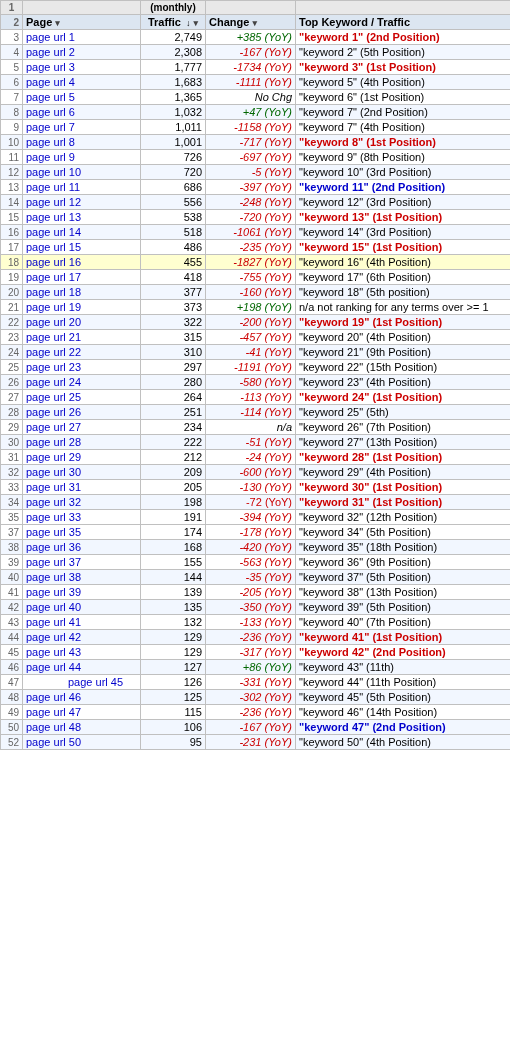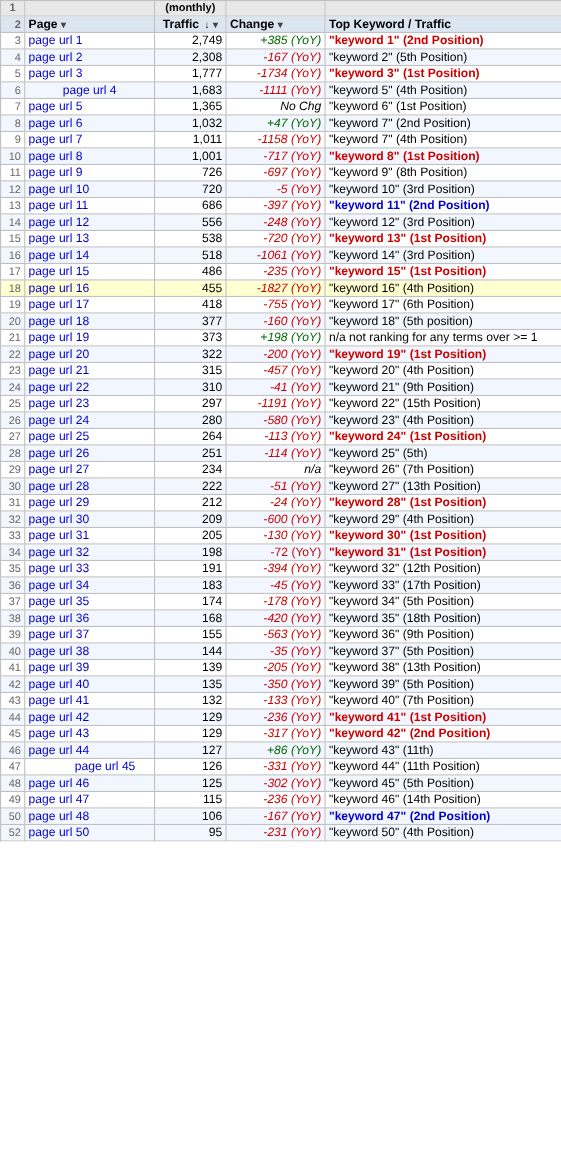--- a/index.html
+++ b/index.html
@@ -121,21 +121,21 @@
       </tr>
       <tr class="data-row">
         <td class="row-num">5</td>
         <td class="cell-page" style="color: rgb(0, 0, 204);">page url 3</td>
         <td class="cell-traffic">1,777</td>
         <td class="cell-change" style="color: rgb(204, 0, 0); font-style: italic;">-1734 (YoY)</td>
         <td class="cell-keyword" style="color: rgb(204, 0, 0); font-weight: bold;">"keyword 3" (1st Position)</td>
       </tr>
       <tr class="data-row alt">
         <td class="row-num">6</td>
-        <td class="cell-page" style="color: rgb(0, 0, 204); text-align: center;">page url 4</td>
+        <td class="cell-page" style="color: rgb(0, 0, 204);">page url 4</td>
         <td class="cell-traffic">1,683</td>
         <td class="cell-change" style="color: rgb(204, 0, 0); font-style: italic;">-1111 (YoY)</td>
         <td class="cell-keyword">"keyword 5" (4th Position)</td>
       </tr>
       <tr class="data-row">
         <td class="row-num">7</td>
         <td class="cell-page" style="color: rgb(0, 0, 204);">page url 5</td>
         <td class="cell-traffic">1,365</td>
         <td class="cell-change" style="font-style: italic;">No Chg</td>
         <td class="cell-keyword">"keyword 6" (1st Position)</td>
@@ -329,27 +329,20 @@
         <td class="cell-change" style="color: rgb(204, 0, 0); ">-72 (YoY)</td>
         <td class="cell-keyword" style="color: rgb(204, 0, 0); font-weight: bold;">"keyword 31" (1st Position)</td>
       </tr>
       <tr class="data-row">
         <td class="row-num">35</td>
         <td class="cell-page" style="color: rgb(0, 0, 204);">page url 33</td>
         <td class="cell-traffic">191</td>
         <td class="cell-change" style="color: rgb(204, 0, 0); font-style: italic;">-394 (YoY)</td>
         <td class="cell-keyword">"keyword 32" (12th Position)</td>
       </tr>
-      <tr class="data-row alt">
-        <td class="row-num">36</td>
-        <td class="cell-page" style="color: rgb(0, 0, 204);">page url 34</td>
-        <td class="cell-traffic">183</td>
-        <td class="cell-change" style="color: rgb(204, 0, 0); font-style: italic;">-45 (YoY)</td>
-        <td class="cell-keyword">"keyword 33" (17th Position)</td>
-      </tr>
       <tr class="data-row">
         <td class="row-num">37</td>
         <td class="cell-page" style="color: rgb(0, 0, 204);">page url 35</td>
         <td class="cell-traffic">174</td>
         <td class="cell-change" style="color: rgb(204, 0, 0); font-style: italic;">-178 (YoY)</td>
         <td class="cell-keyword">"keyword 34" (5th Position)</td>
       </tr>
       <tr class="data-row alt">
         <td class="row-num">38</td>
         <td class="cell-page" style="color: rgb(0, 0, 204);">page url 36</td>

